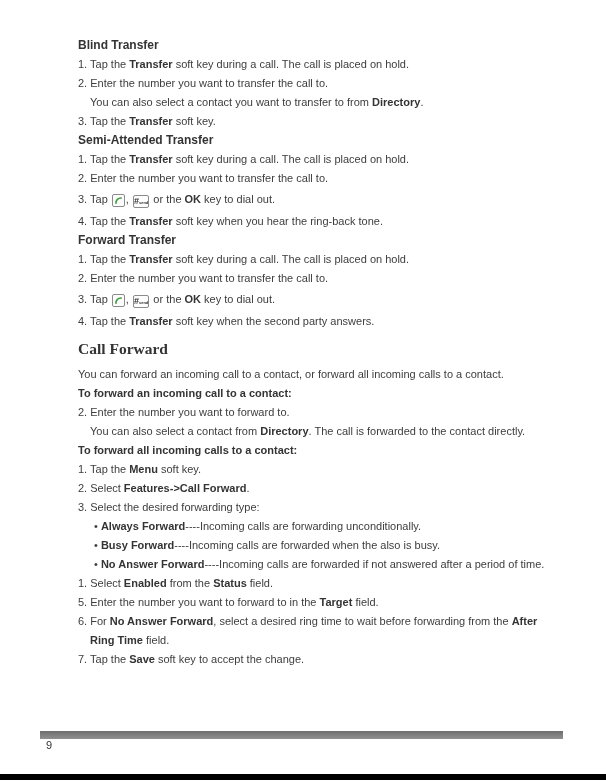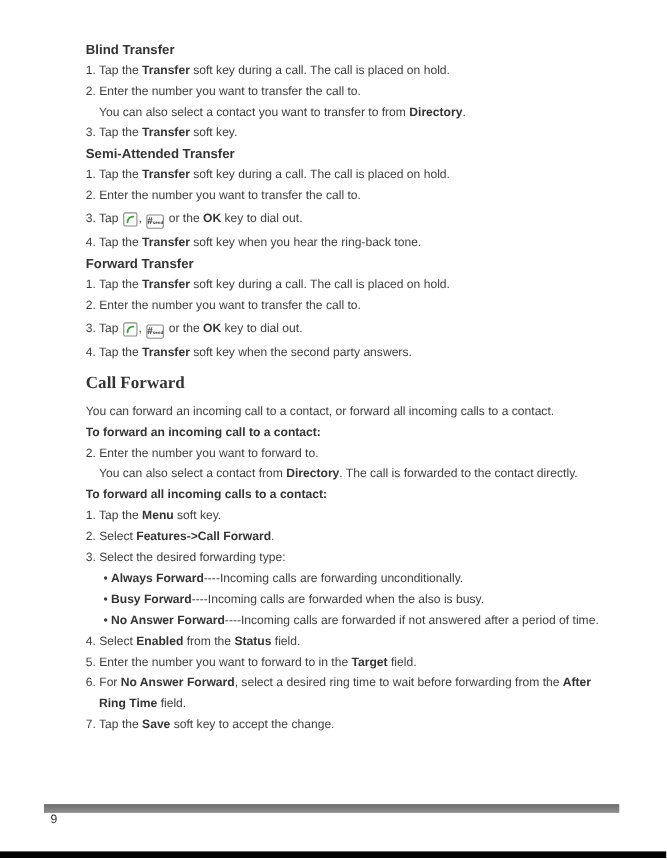--- a/index.html
+++ b/index.html
@@ -62,21 +62,21 @@
       <div class="line item"><span class="b">To forward an incoming call to a contact:</span></div>
       <div class="line item"><span>2. Enter the number you want to forward to.</span></div>
       <div class="line cont"><span>You can also select a contact from </span><span class="b">Directory</span><span>. The call is forwarded to the contact directly.</span></div>
       <div class="line item"><span class="b">To forward all incoming calls to a contact:</span></div>
       <div class="line item"><span>1. Tap the </span><span class="b">Menu</span><span> soft key.</span></div>
       <div class="line item"><span>2. Select </span><span class="b">Features-&gt;Call Forward</span><span>.</span></div>
       <div class="line item"><span>3. Select the desired forwarding type:</span></div>
       <div class="line bullet"><span>• </span><span class="b">Always Forward</span><span>----Incoming calls are forwarding unconditionally.</span></div>
       <div class="line bullet"><span>• </span><span class="b">Busy Forward</span><span>----Incoming calls are forwarded when the also is busy.</span></div>
       <div class="line bullet"><span>• </span><span class="b">No Answer Forward</span><span>----Incoming calls are forwarded if not answered after a period of time.</span></div>
-      <div class="line item"><span>4. Select </span><span class="b">Enabled</span><span> from the </span><span class="b">Status</span><span> field.</span></div>
+      <div class="line item"><span>1. Select </span><span class="b">Enabled</span><span> from the </span><span class="b">Status</span><span> field.</span></div>
       <div class="line item"><span>5. Enter the number you want to forward to in the </span><span class="b">Target</span><span> field.</span></div>
       <div class="line item"><span>6. For </span><span class="b">No Answer Forward</span><span>, select a desired ring time to wait before forwarding from the </span><span class="b">After</span></div>
       <div class="line cont"><span class="b">Ring Time</span><span> field.</span></div>
       <div class="line item"><span>7. Tap the </span><span class="b">Save</span><span> soft key to accept the change.</span></div>
     </div>
   <div class="footer-bar"></div>
   <div class="page-number">9</div>
   <div class="bottom-bar"></div>
 </div>
 

